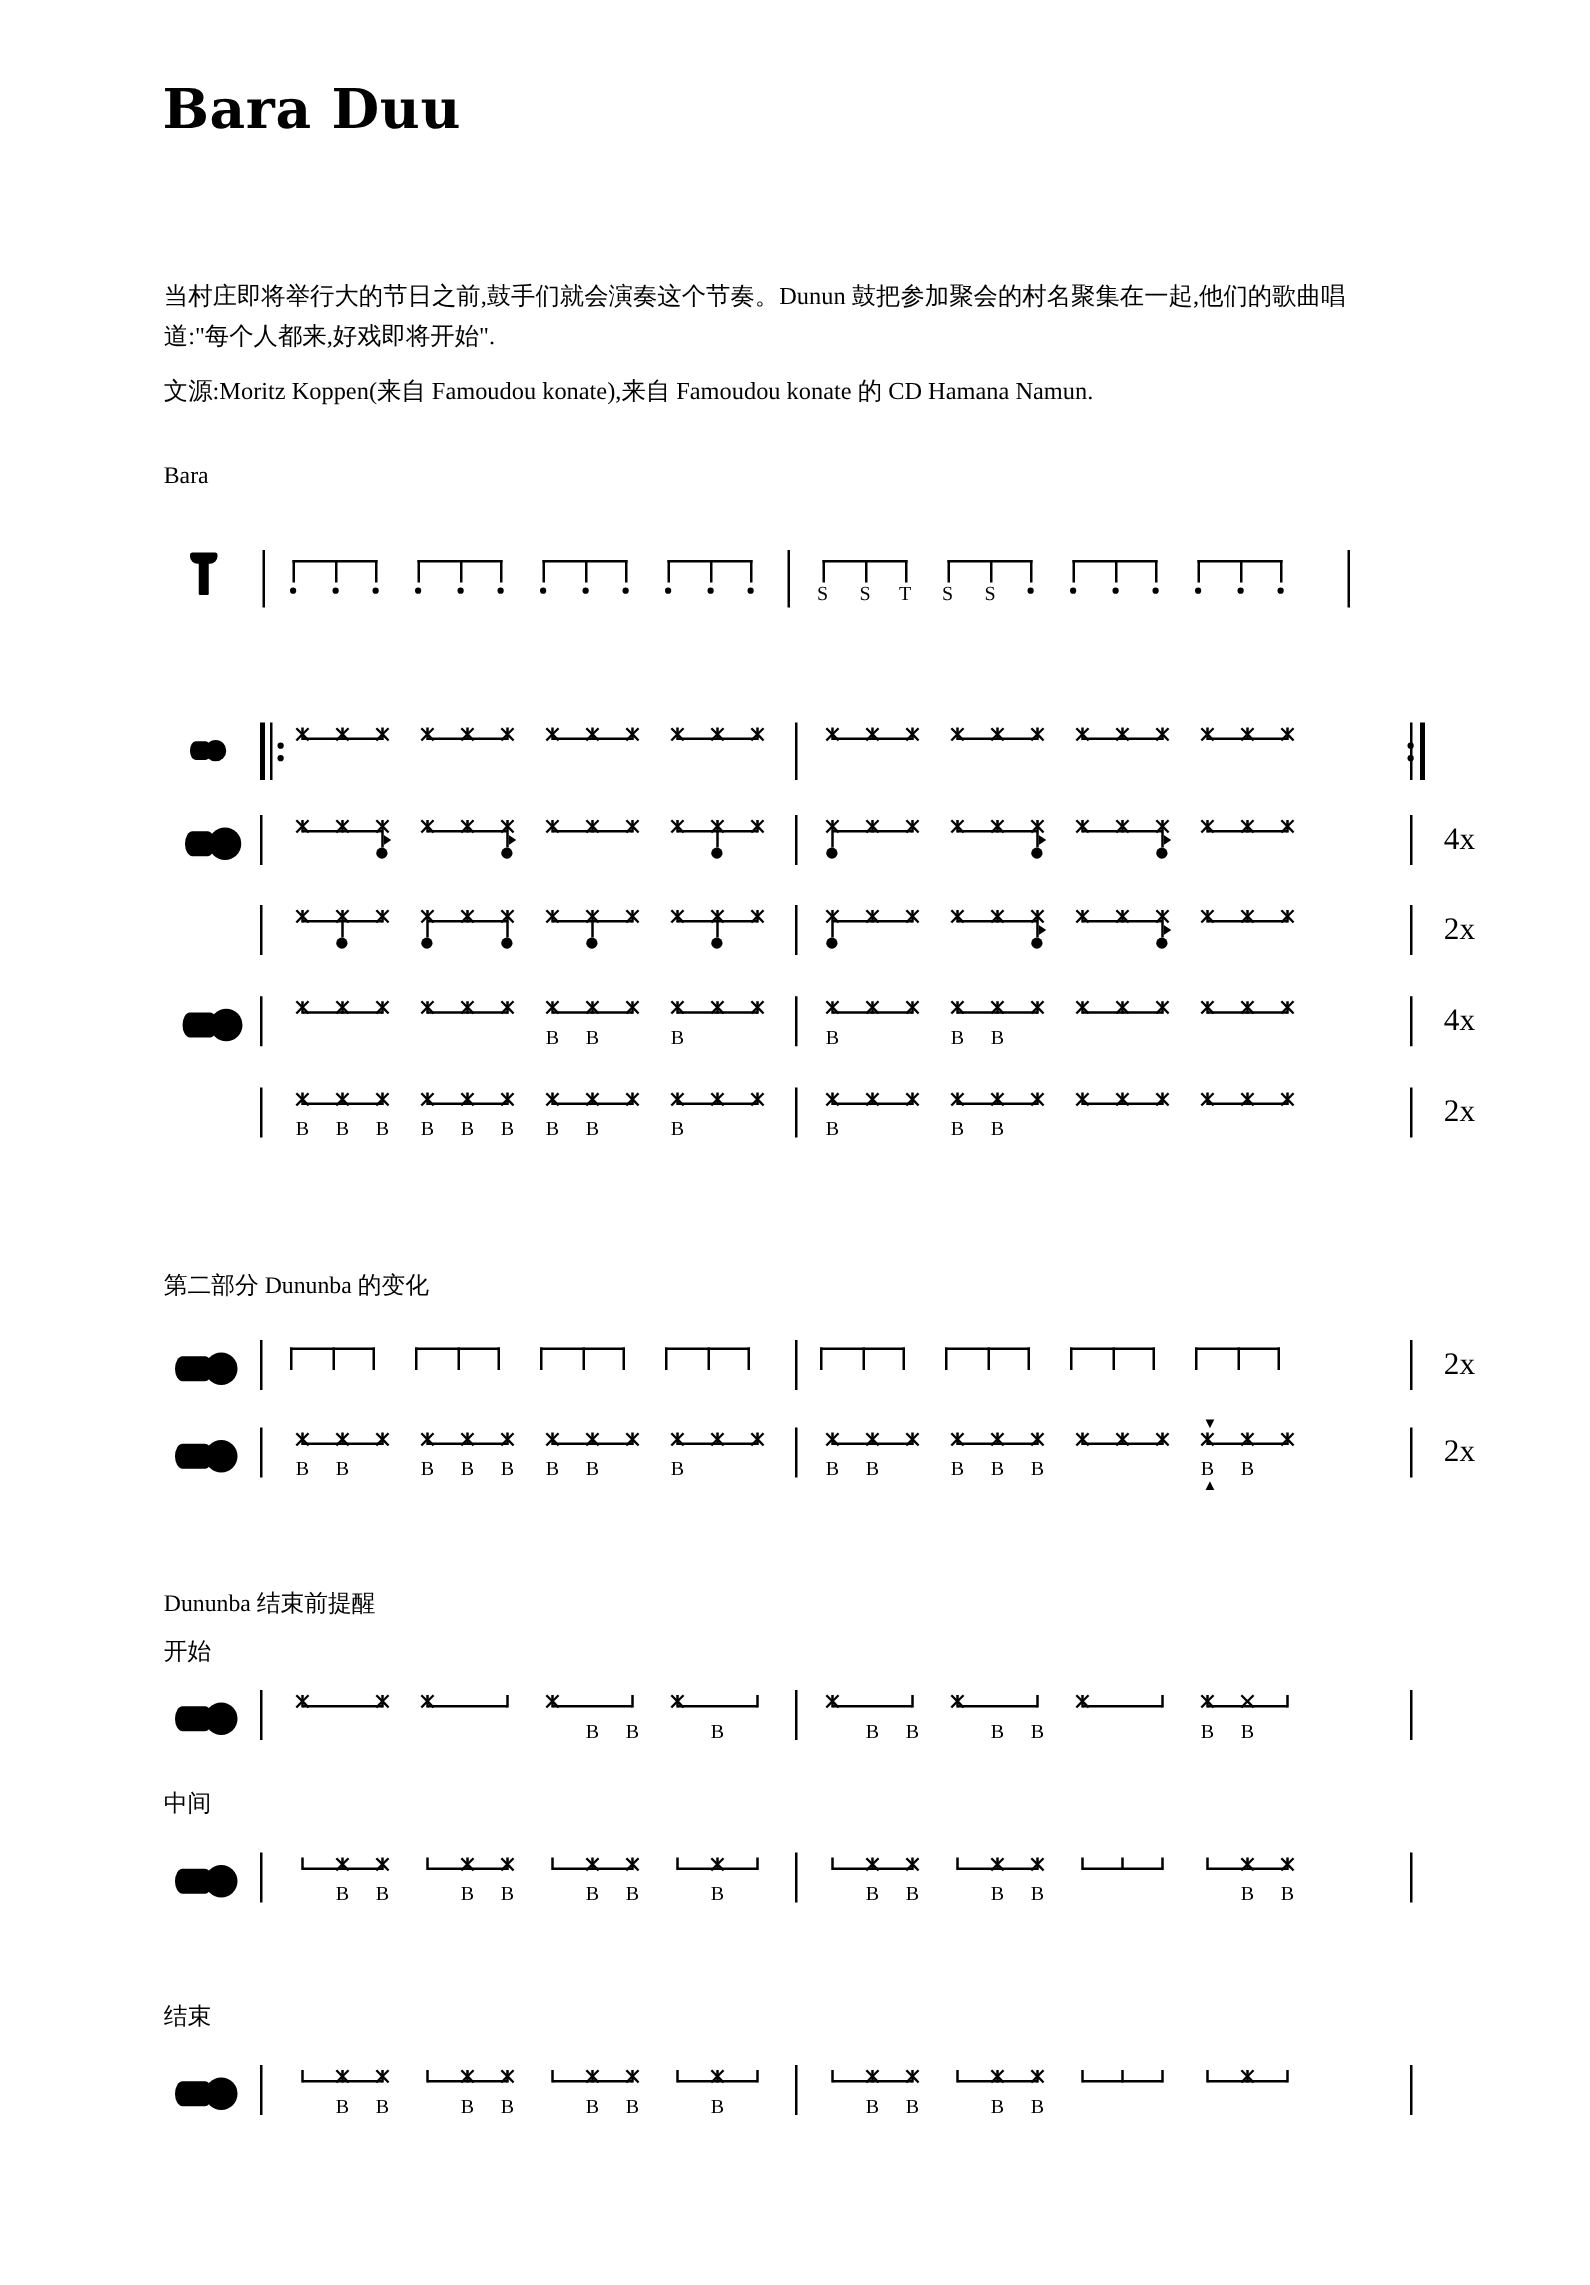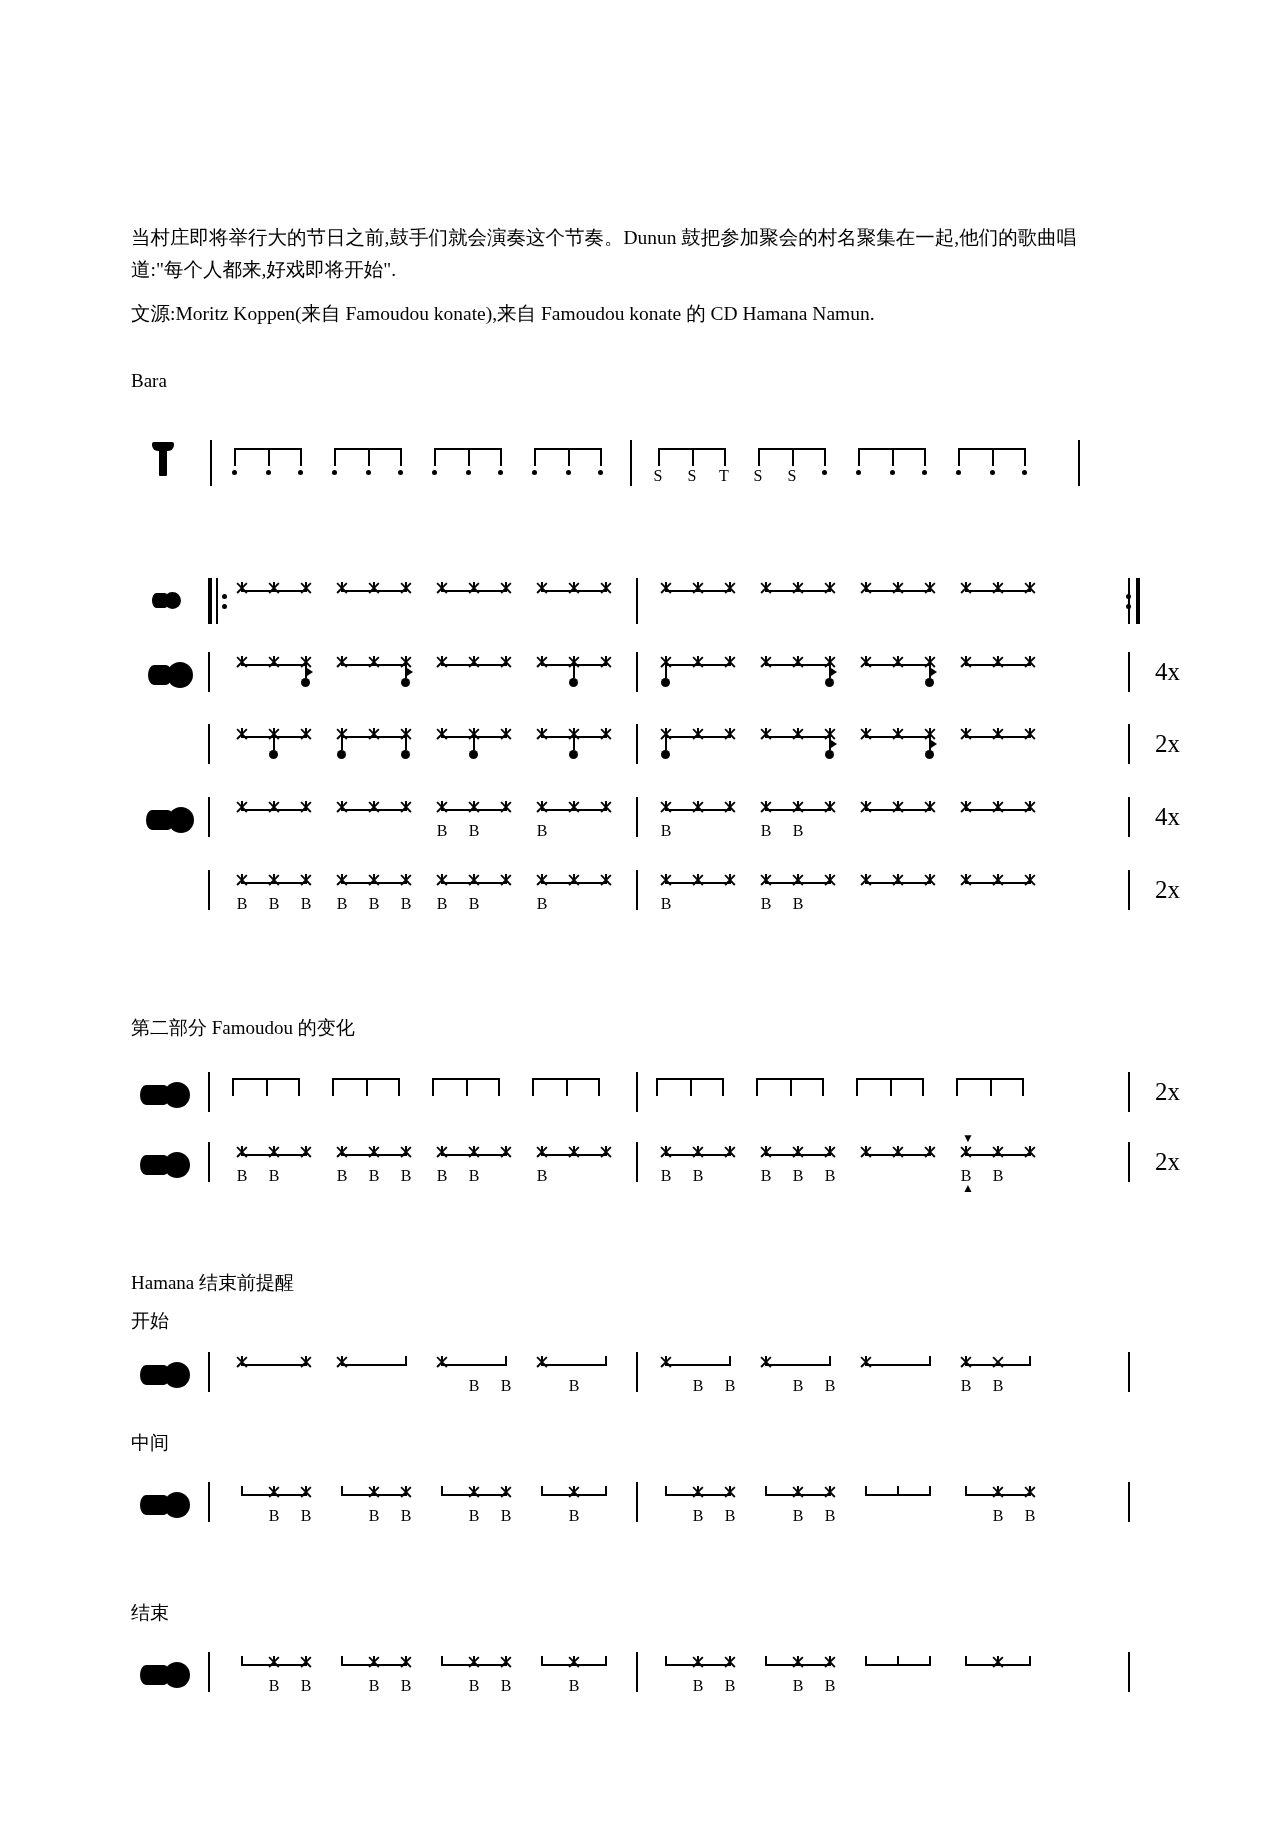--- a/index.html
+++ b/index.html
@@ -178,20 +178,21 @@
     position: absolute;
     font-size: 12px;
     line-height: 12px;
   }
 </style>
 </head>
 <body>
 
 <div class="page">
 
+  <div class="title">Bara Duu</div>
 
   <div class="para p1">当村庄即将举行大的节日之前,鼓手们就会演奏这个节奏。Dunun 鼓把参加聚会的村名聚集在一起,他们的歌曲唱道:"每个人都来,好戏即将开始".</div>
   <div class="para p2">文源:Moritz Koppen(来自 Famoudou konate),来自 Famoudou konate 的 CD Hamana Namun.</div>
 
   <div class="label" style="top:370px">Bara</div>
 
   <div class="system" style="left:0;top:440px">
     <div class="instr" style="left:150px;top:2px">
       <div class="icon-djembe">
           <div class="cup"></div>
@@ -693,21 +694,21 @@
       <div class="gly x" style="left:750px;top:14px">✕</div>
       <div class="gly x" style="left:782px;top:14px">✕</div>
       <div class="gly x" style="left:814px;top:14px">✕</div>
       <div class="stem" style="left:757px;top:16px;height:10px"></div>
       <div class="stem" style="left:789px;top:16px;height:10px"></div>
       <div class="stem" style="left:821px;top:16px;height:10px"></div>
     </div>
     <div class="repeat" style="left:1155px;top:18px">2x</div>
   </div>
 
-  <div class="label" style="top:1015px">第二部分 Famoudou 的变化</div>
+  <div class="label" style="top:1015px">第二部分 Dununba 的变化</div>
 
   <div class="system" style="left:0;top:1060px">
     <div class="instr" style="left:140px;top:22px">
       <div class="icon-dunun">
           <div class="body" style="width:30px"></div>
           <div class="head" style="left:24px"></div>
         </div>
     </div>
     <div class="staff" style="left:208px;top:0;width:1130px">
       <div class="bar" style="left:0;top:12px;height:40px"></div>
@@ -846,21 +847,21 @@
       <div class="stem" style="left:789px;top:16px;height:10px"></div>
       <div class="stem" style="left:821px;top:16px;height:10px"></div>
       <div class="accent" style="left:754px;top:2px">▼</div>
       <div class="ltr" style="left:750px;top:38px">B</div>
       <div class="ltr" style="left:782px;top:38px">B</div>
       <div class="accent" style="left:754px;top:52px">▲</div>
     </div>
     <div class="repeat" style="left:1155px;top:18px">2x</div>
   </div>
 
-  <div class="label" style="top:1270px">Hamana 结束前提醒</div>
+  <div class="label" style="top:1270px">Dununba 结束前提醒</div>
   <div class="label" style="top:1308px">开始</div>
 
   <div class="system" style="left:0;top:1340px">
     <div class="instr" style="left:140px;top:22px">
       <div class="icon-dunun">
           <div class="body" style="width:30px"></div>
           <div class="head" style="left:24px"></div>
         </div>
     </div>
     <div class="staff" style="left:208px;top:0;width:1130px">

